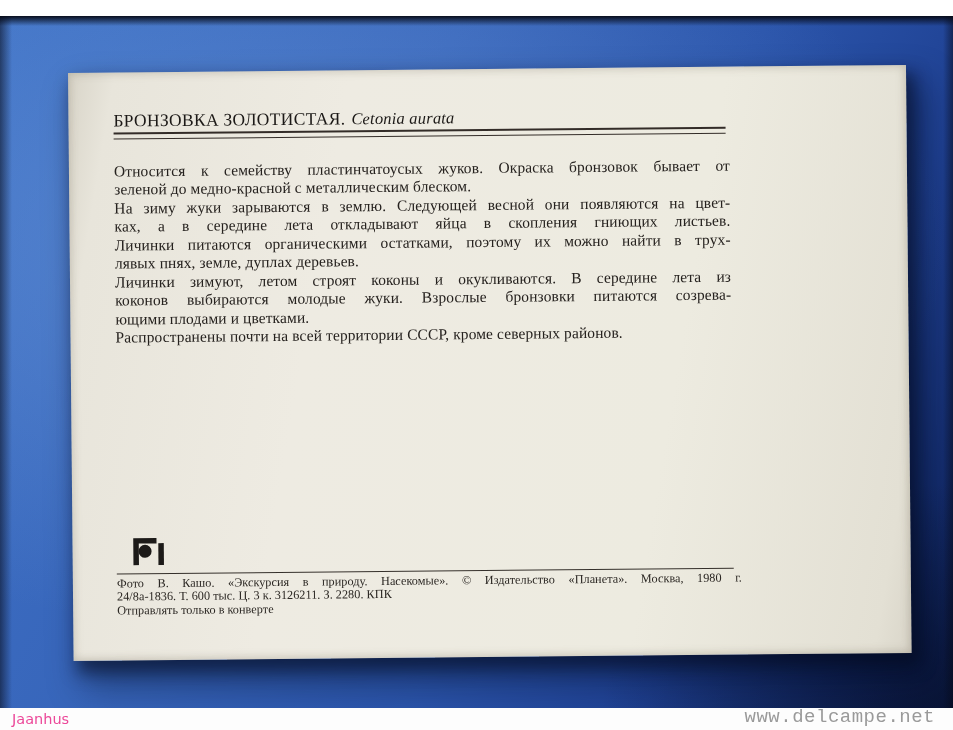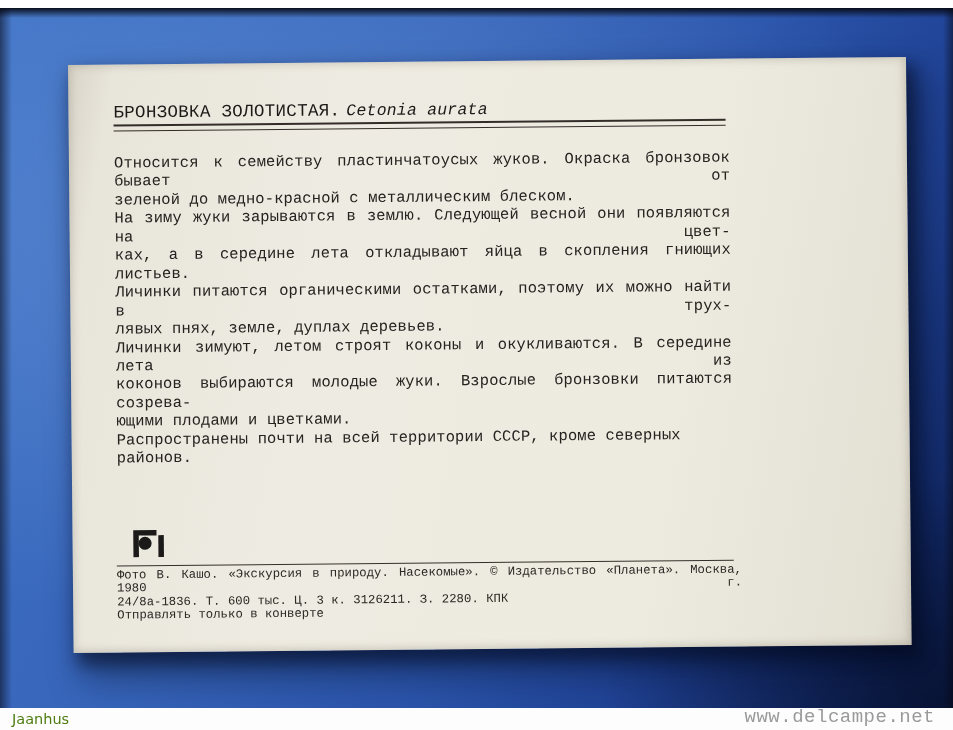--- a/index.html
+++ b/index.html
@@ -4,30 +4,29 @@
 <style>
   html, body { margin:0; padding:0; }
   body {
     width:953px; height:730px; position:relative; overflow:hidden;
     background:#ffffff;
     font-family:"Liberation Serif", serif;
   }
 
   
   .photo {
-    position:absolute; left:0; top:8px; width:953px; height:708px;
+    position:absolute; left:0; top:16px; width:953px; height:708px;
     background-color:#2b55ab;
     background-image:
       linear-gradient(to bottom, rgba(6,9,20,0.95) 0px, rgba(6,9,20,0) 10px),
       linear-gradient(to right, rgba(6,9,22,0.55) 0px, rgba(0,0,0,0) 12px),
       linear-gradient(to left, rgba(6,9,22,0.50) 0px, rgba(0,0,0,0) 10px),
       radial-gradient(60% 55% at 100% 100%, rgba(4,9,28,0.60) 0%, rgba(4,9,28,0) 62%),
       radial-gradient(130% 100% at 28% 32%, rgba(125,168,228,0.40) 0%, rgba(125,168,228,0) 55%),
       linear-gradient(118deg, #3f72c6 0%, #3765ba 35%, #2b55ab 58%, #1f4193 76%, #142d6e 90%, #0e2154 100%);
-    font-family: Liberation Mono, monospace;
   }
 
   
   .card {
     position:absolute; left:68px; top:57px; width:838px; height:588px;
     transform:rotate(-0.55deg); transform-origin:0 0;
     background:linear-gradient(100deg,#d8d4c8 0%,#e8e5db 5%,#eeebe2 30%,#edebe0 70%,#e3e0d4 96%,#d9d5c9 100%);
     box-shadow:
       6px 10px 16px 2px rgba(4,9,30,0.55),
       14px 22px 34px 6px rgba(4,9,30,0.35),
@@ -62,21 +61,21 @@
   .imprint {
     position:absolute; left:44px; top:505px; width:625px;
     font-size:12.3px; line-height:13.4px; color:#2c2824;
   }
   .imprint .il.j { text-align:justify; text-align-last:justify; }
 
   
   .strip { position:absolute; left:0; top:708px; width:953px; height:22px; background:#fdfdfd; }
   .wm-left {
     position:absolute; left:12px; top:708px; height:22px; line-height:22px;
-    font-family:"DejaVu Sans", sans-serif; font-size:14.5px; color:#4d7c0f;
+    font-family:"DejaVu Sans", sans-serif; font-size:14.5px; color:#ec4899;
   }
   .wm-right {
     position:absolute; right:18px; top:705px; height:25px; line-height:25px;
     font-family:Liberation Mono, monospace; font-size:19px; color:#9a9a9a; letter-spacing:0.5px;
   }
 </style>
 </head>
 <body>
 
 <div class="photo">

